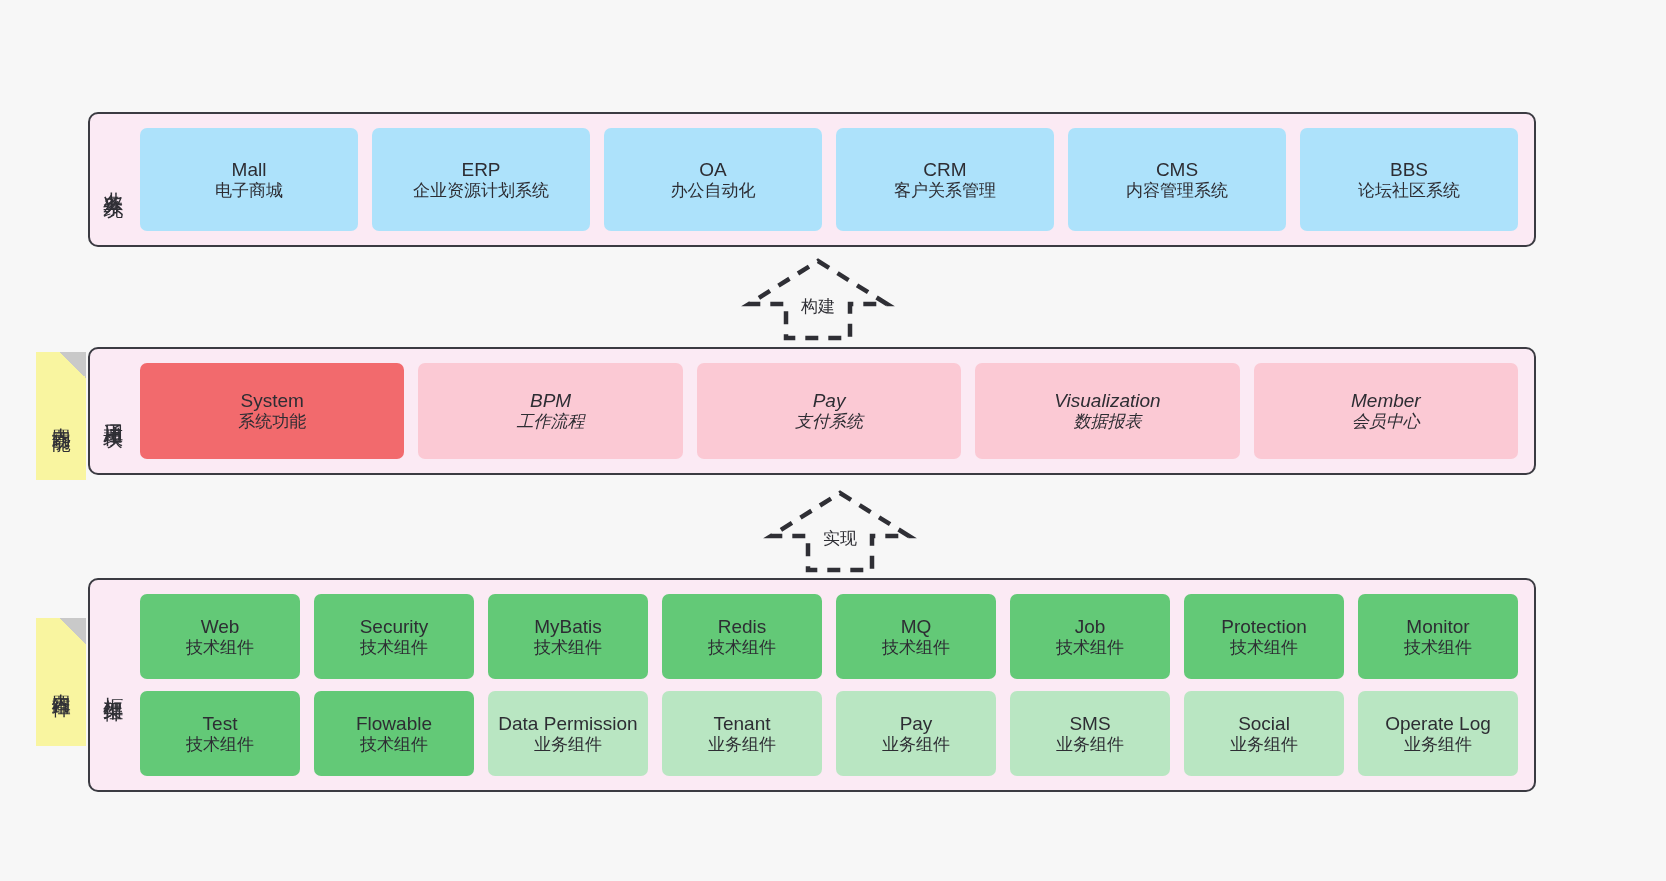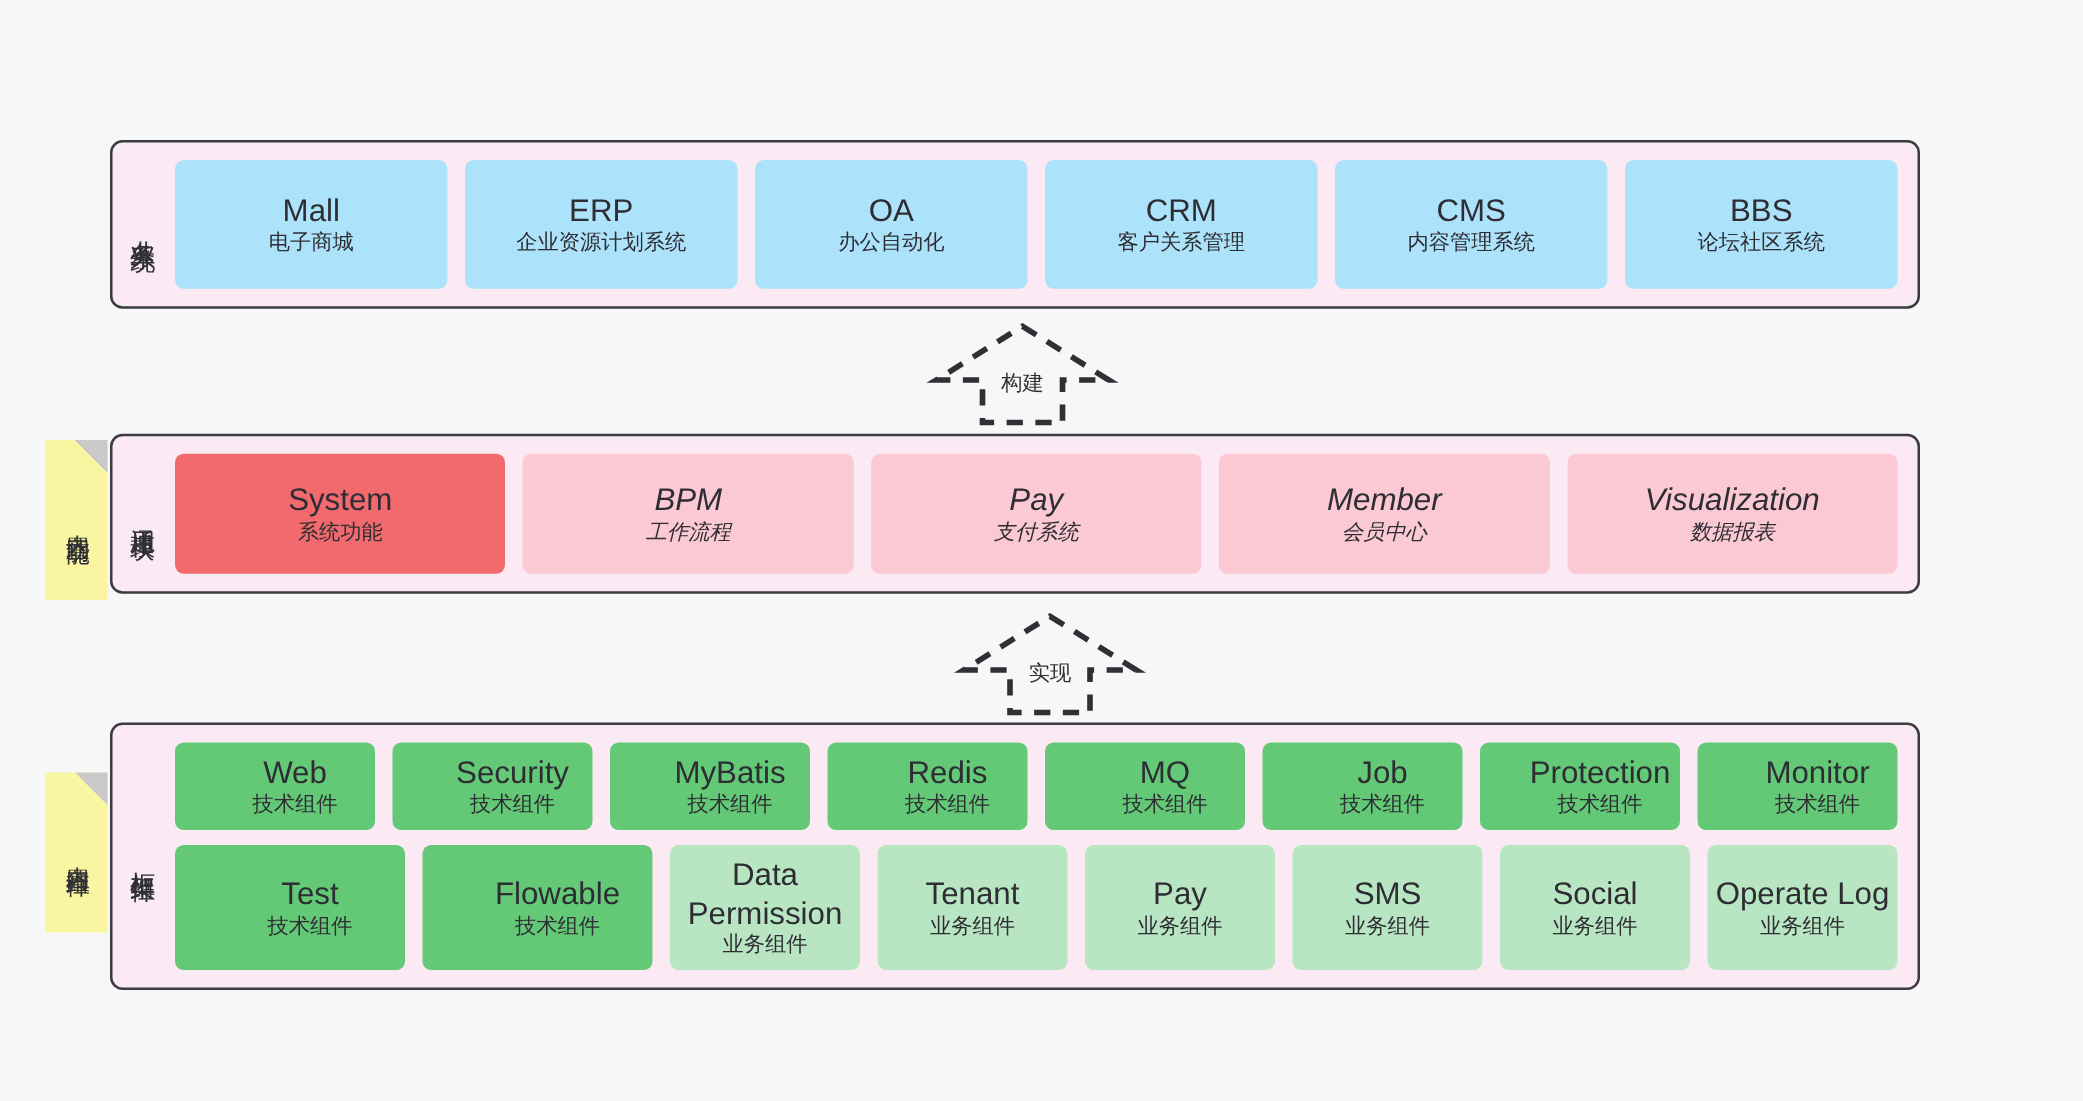--- a/index.html
+++ b/index.html
@@ -55,27 +55,27 @@
     display: flex;
     flex-direction: column;
     align-items: center;
     justify-content: center;
     text-align: center;
     color: #2d2d33;
     line-height: 1.22;
     padding: 6px 4px;
     min-width: 0;
   }
-  .node .t1 { font-size: 25px; }
+  .node .t1 { font-size: 19px; }
   .node .t2 { font-size: 17px; }
 
   .blue  { background: #ade2fb; }
   .red   { background: #f26a6d; }
   .pink  { background: #fbc9d4; font-style: italic; }
-  .green { background: #62c островa; padding-left: 36px; }
+  .green { background: #62c островa; }
   .green { background: #63c977; }
   .mint  { background: #b9e6c2; }
 
   
   .note {
     position: absolute;
     background: #f9f5a0;
     display: flex;
     align-items: center;
     justify-content: center;
@@ -167,26 +167,26 @@
         </div>
         <div class="node pink">
           <span class="t1">BPM</span>
           <span class="t2">工作流程</span>
         </div>
         <div class="node pink">
           <span class="t1">Pay</span>
           <span class="t2">支付系统</span>
         </div>
         <div class="node pink">
+          <span class="t1">Visualization</span>
+          <span class="t2">数据报表</span>
+        </div>
+        <div class="node pink">
           <span class="t1">Member</span>
           <span class="t2">会员中心</span>
-        </div>
-        <div class="node pink">
-          <span class="t1">Visualization</span>
-          <span class="t2">数据报表</span>
         </div>
       </div>
     </div>
   </div>
 
   <div class="arrow" id="arrow-implement" style="left:768px; top:490px; width:144px; height:82px;">
     <svg width="144" height="82" viewBox="0 0 144 82">
       <path d="M 72 3 L 141 46 L 104 46 L 104 80 L 40 80 L 40 46 L 3 46 Z" fill="none" stroke="#2f2f35" stroke-width="4.5" stroke-dasharray="13 10" stroke-linejoin="miter"></path>
     </svg>
     <span class="arrow-label" style="top:37px;">实现</span>

